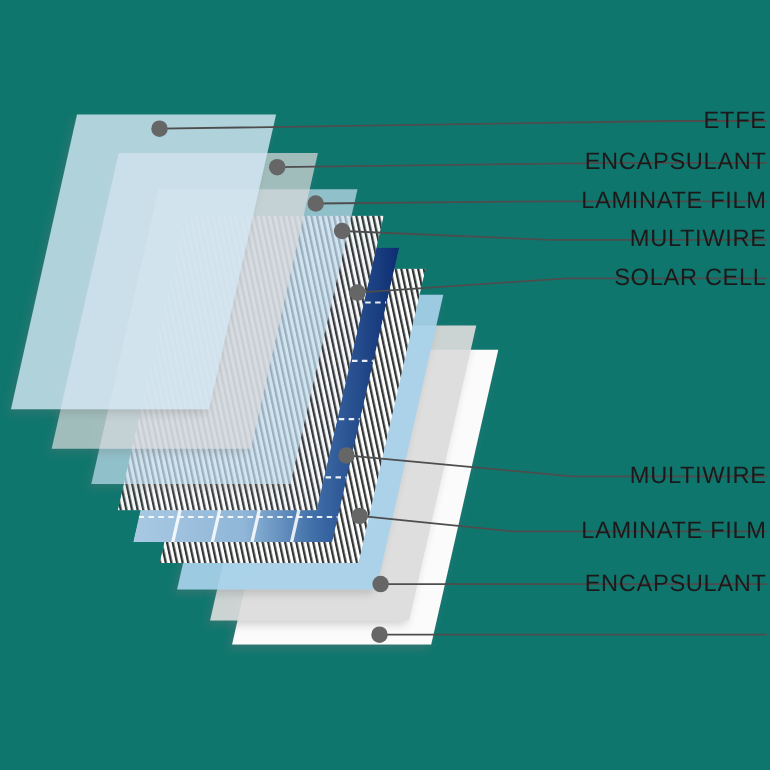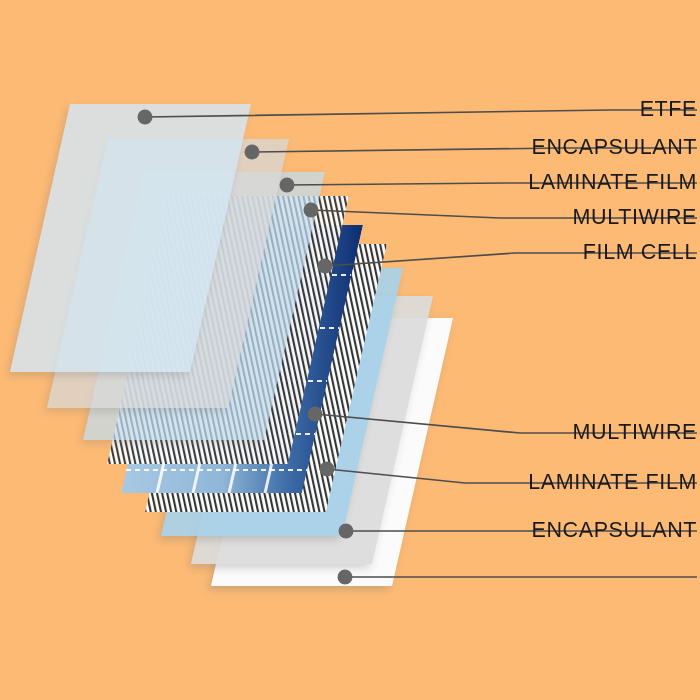--- a/index.html
+++ b/index.html
@@ -4,21 +4,21 @@
 <style>
   html, body {
     margin: 0;
     padding: 0;
     background: #ffffff;
   }
   #stage {
     position: relative;
     width: 700px;
     height: 700px;
-    background: #fdba74;
+    background: #0f766e;
     overflow: hidden;
     font-family: "Liberation Sans", sans-serif;
   }
   #diagram-svg {
     position: absolute;
     left: 0;
     top: 0;
     width: 700px;
     height: 700px;
   }
@@ -137,17 +137,17 @@
       <circle class="callout-dot" cx="327" cy="469" r="7.5"></circle>
       <circle class="callout-dot" cx="346" cy="531" r="7.5"></circle>
       <circle class="callout-dot" cx="345" cy="577" r="7.5"></circle>
     </g>
   </svg>
 
   <div class="label-text" style="top:99px">ETFE</div>
   <div class="label-text" style="top:137px">ENCAPSULANT</div>
   <div class="label-text" style="top:172px">LAMINATE FILM</div>
   <div class="label-text" style="top:207px">MULTIWIRE</div>
-  <div class="label-text" style="top:242px">FILM CELL</div>
+  <div class="label-text" style="top:242px">SOLAR CELL</div>
   <div class="label-text" style="top:422px">MULTIWIRE</div>
   <div class="label-text" style="top:472px">LAMINATE FILM</div>
   <div class="label-text" style="top:520px">ENCAPSULANT</div>
 </div>
 
 </body></html>

